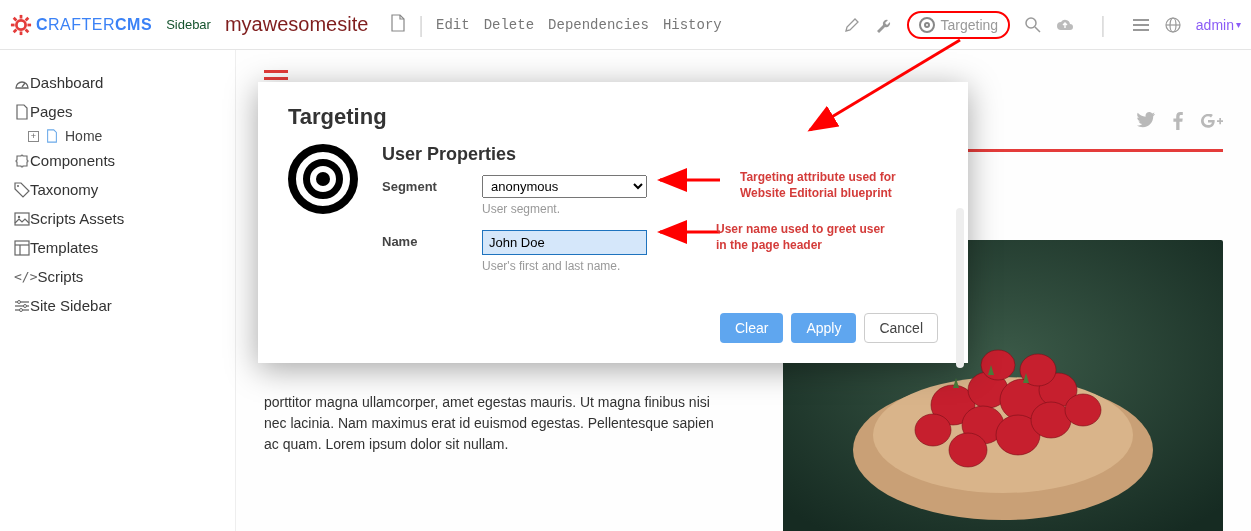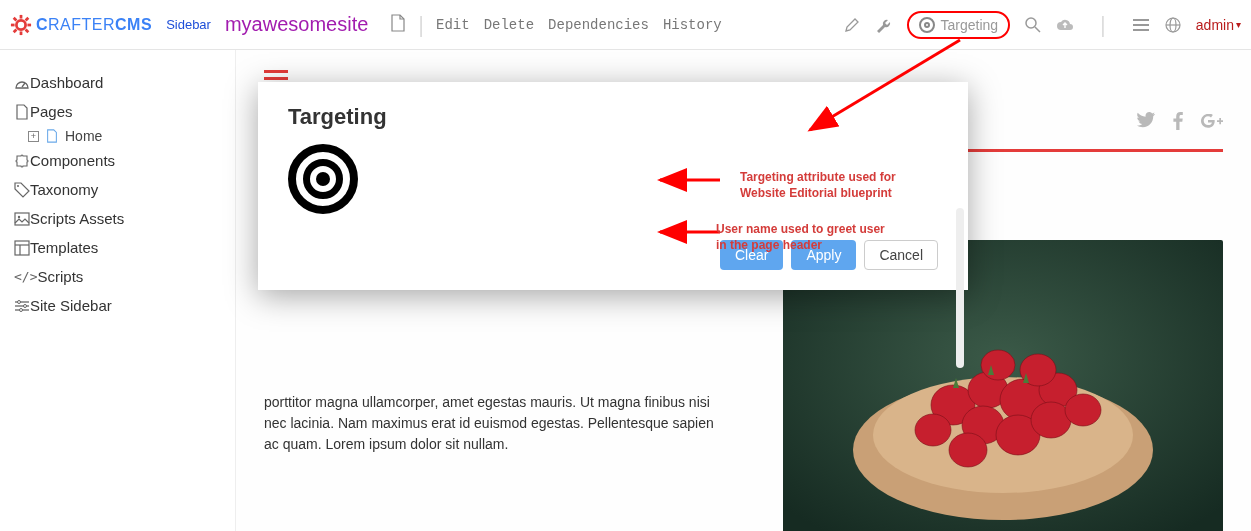--- a/index.html
+++ b/index.html
@@ -4,33 +4,33 @@
 <style>
 * { box-sizing: border-box; margin: 0; padding: 0; }
 body { font-family: -apple-system, BlinkMacSystemFont, "Segoe UI", Helvetica, Arial, sans-serif; font-size: 14px; color: #333; background: #fff; width: 1251px; height: 531px; overflow: hidden; position: relative; }
 
 
 .topbar { height: 50px; border-bottom: 1px solid #e5e5e5; display: flex; align-items: center; padding: 0 10px; }
 .logo { display: flex; align-items: center; gap: 4px; }
 .logo-gear { width: 22px; height: 22px; }
 .logo-text { font-size: 16px; font-weight: 400; color: #3b82f6; letter-spacing: 0.5px; }
 .logo-text .bold { font-weight: 700; }
-.sidebar-toggle { color: #1d4ed8; font-size: 13px; margin-left: 14px; cursor: pointer; }
-.site-name { font-size: 20px; color: #a21caf; margin-left: 14px; }
+.sidebar-toggle { color: #14532d; font-size: 13px; margin-left: 14px; cursor: pointer; }
+.site-name { font-size: 20px; color: #7f1d1d; margin-left: 14px; }
 .icon-newdoc { margin-left: 22px; color: #888; }
 .vbar { color: #ddd; margin: 0 12px; font-size: 22px; font-weight: 100; }
 .top-actions { display: flex; gap: 14px; color: #777; font-size: 14px; }
 .top-actions span { cursor: pointer; font-family: Liberation Mono, monospace; }
 .flex-spacer { flex: 1; }
 .right-tools { display: flex; align-items: center; gap: 14px; color: #999; }
 .right-tools .ricon { width: 18px; height: 18px; display: inline-flex; align-items: center; justify-content: center; cursor: pointer; }
 .target-pill { display: flex; align-items: center; gap: 6px; border: 2px solid red; padding: 4px 10px; border-radius: 20px; cursor: pointer; }
 .target-icon { width: 16px; height: 16px; border: 2px solid #888; border-radius: 50%; position: relative; }
 .target-icon::after { content: ""; position: absolute; inset: 3px; border: 2px solid #888; border-radius: 50%; }
-.admin-menu { color: #b91c1c; font-size: 14px; cursor: pointer; display: flex; align-items: center; }
+.admin-menu { color: #8b5cf6; font-size: 14px; cursor: pointer; display: flex; align-items: center; }
 .caret-down { margin-left: 2px; font-size: 10px; }
 
 
 .main { display: flex; height: calc(100% - 50px); }
 .sidebar { width: 236px; border-right: 1px solid #eee; padding-top: 18px; }
 .side-item { display: flex; align-items: center; padding: 6px 14px; color: #333; cursor: pointer; font-size: 15px; }
 .side-subitem { display: flex; align-items: center; gap: 6px; padding: 2px 14px 2px 28px; color: #444; font-size: 14px; }
 .side-subitem .plus-icon { width: 11px; height: 11px; border: 1px solid #888; display: inline-flex; align-items: center; justify-content: center; font-size: 9px; line-height: 9px; color: #666; }
 .icon16 { width: 16px; height: 16px; display: inline-block; }
 
@@ -273,20 +273,39 @@
 </div>
 
 <div class="modal">
   <h2>Targeting</h2>
   <div class="modal-body">
     <div class="bullseye">
         <div class="ring2">
           <div class="dot"></div>
         </div>
       </div>
+    <div class="props" style="flex:1">
+      <h3>User Properties</h3>
+      <div class="field-row">
+        <div class="field-label">Segment</div>
+        <div class="field-control">
+          <select>
+            <option>anonymous</option>
+          </select>
+          <div class="hint">User segment.</div>
+        </div>
+      </div>
+      <div class="field-row">
+        <div class="field-label">Name</div>
+        <div class="field-control">
+          <input type="text" value="John Doe" style="">
+          <div class="hint">User's first and last name.</div>
+        </div>
+      </div>
+    </div>
   </div>
   <div class="scroll-handle"></div>
   <div class="modal-footer">
     <button class="btn btn-primary">Clear</button>
     <button class="btn btn-primary">Apply</button>
     <button class="btn btn-default">Cancel</button>
   </div>
 </div>
 
 <svg style="position:absolute; left:0; top:0; pointer-events:none;" width="1251" height="531">

